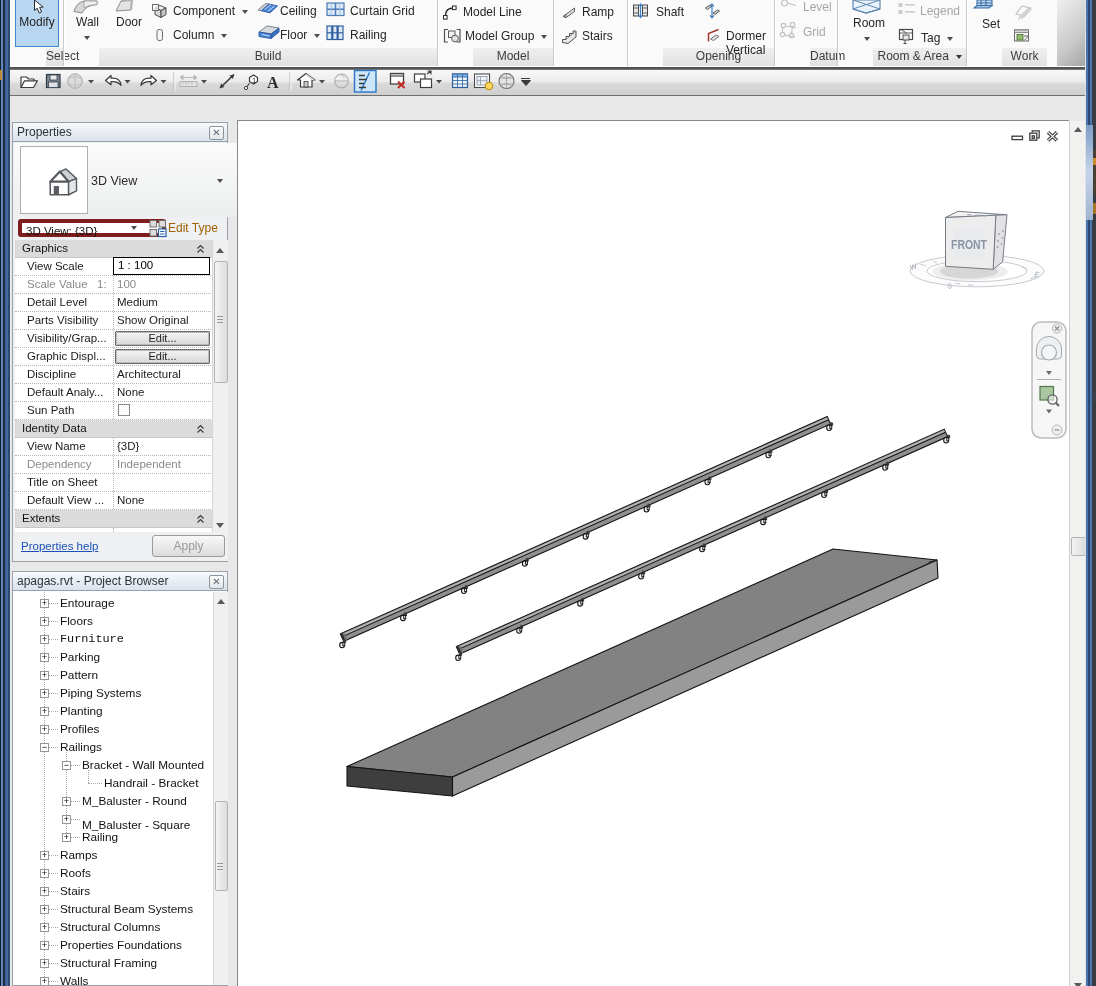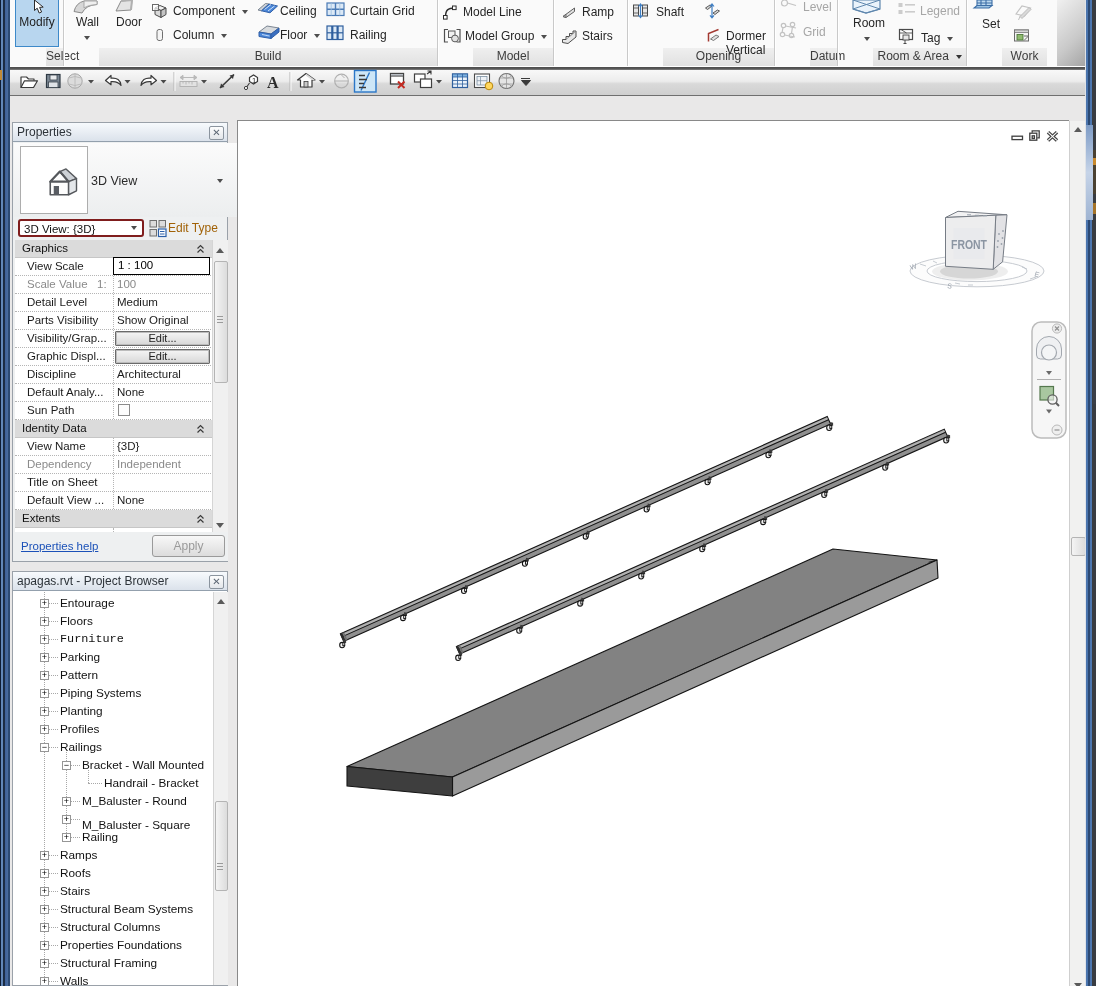--- a/index.html
+++ b/index.html
@@ -273,21 +273,21 @@
 <polygon points="17,7.5 24,4.5 36,15.5 27,19" fill="#cdd1d6" stroke="#55585c" stroke-width="1.6" stroke-linejoin="round"></polygon>
 <polygon points="27,19 36,15.5 36,29.5 27,34" fill="#e4e7ea" stroke="#55585c" stroke-width="1.6" stroke-linejoin="round"></polygon>
 <polygon points="6,19 17,7.5 27,19" fill="none" stroke="#55585c" stroke-width="2.4" stroke-linejoin="round"></polygon>
 <rect x="10" y="24" width="6" height="10" fill="#595d63"></rect>
 </svg>
       </div>
      <div class="abs" style="left:77px;top:31px;font-size:12.5px;color:#2b2b2b;">3D View</div>
      <span class="dd abs" style="left:203px;top:36px;"></span>
   </div>
 
-  <div class="abs" style="left:5px;top:96px;width:126px;height:18px;background:#fff;border:2px solid #7f1d1d;border-radius:3px;font-size:11.5px;color:#111;line-height:17px;padding-left:4px;box-sizing:border-box;">3D View: {3D}</div>
+  <div class="abs" style="left:5px;top:96px;width:148px;height:18px;background:#fff;border:4px solid #7f1d1d;border-radius:3px;font-size:11.5px;color:#111;line-height:17px;padding-left:4px;box-sizing:border-box;">3D View: {3D}</div>
   <span class="dd abs" style="left:118px;top:103px;"></span>
   <svg class="abs" style="left:136px;top:96px;" width="18" height="19" viewBox="0 0 18 19">
 <g fill="#dcdcdc" stroke="#6f6f6f" stroke-width="1">
         <rect x="1" y="1.5" width="6.5" height="6.5"></rect>
         <rect x="10" y="1.5" width="6.5" height="6.5"></rect>
         <rect x="1" y="10.5" width="6.5" height="6.5"></rect>
       </g>
 <rect x="9.5" y="10" width="7.5" height="7.5" fill="#fff" stroke="#2b5fa8" stroke-width="1.2"></rect>
 <path d="M11 12.5 h4.5 M11 15 h4.5" stroke="#2b5fa8" stroke-width="1"></path>
 </svg>

